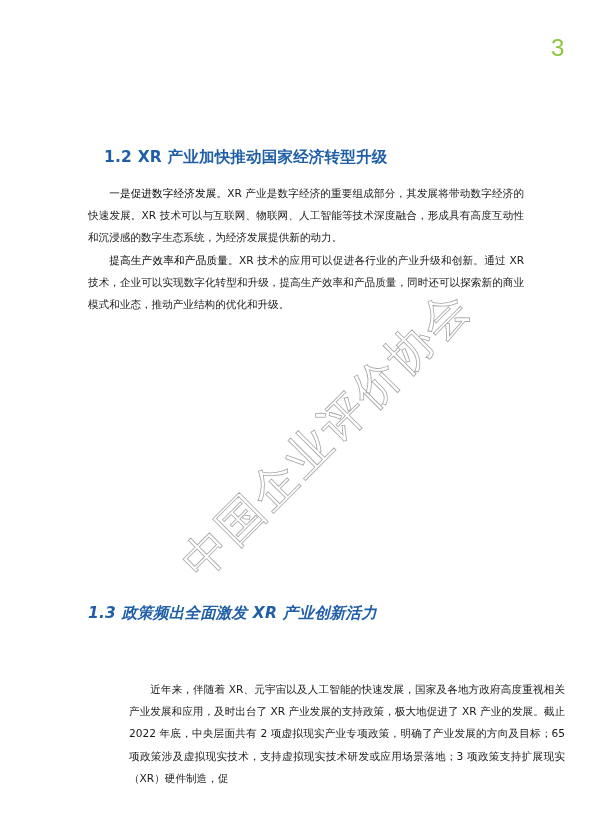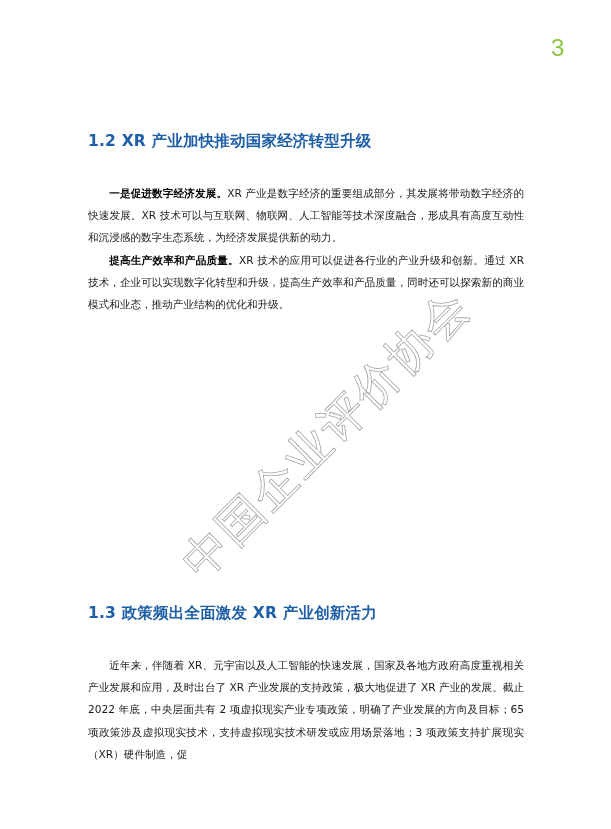--- a/index.html
+++ b/index.html
@@ -27,38 +27,38 @@
     .section-title {
       position: absolute;
       left: 88px;
       font-size: 15.5px;
       font-weight: bold;
       color: #1f5fa8;
       letter-spacing: 0.2px;
       white-space: nowrap;
     }
     .title-1 { top: 131px; }
-    .title-2 { top: 603px; }
+    .title-2 { top: 603px; font-style: italic; }
     .body-block {
       position: absolute;
       left: 88px;
       width: 436px;
       font-size: 10.6px;
       line-height: 22.2px;
       text-align: justify;
       text-justify: inter-character;
     }
     .block-1 { top: 182px; }
-    .block-2 { top: 654px; }
+    .block-2 { top: 678px; margin-left: 41px; }
     .para {
       margin: 0;
       text-indent: 2em;
     }
     .lead {
-      font-weight: bold;
+      font-weight: normal;
       color: #000;
     }
     .watermark {
       position: absolute;
       left: 135px;
       top: 405px;
       width: 380px;
       font-size: 46px;
       font-family: "DejaVu Serif", serif;
       color: transparent;
@@ -69,21 +69,21 @@
       white-space: nowrap;
       pointer-events: none;
       text-align: center;
     }
   </style>
 </head>
 <body>
 
 <div class="page-number">3</div>
 
-<h2 class="section-title title-1" style="margin:0;">1.2 XR 产业加快推动国家经济转型升级</h2>
+<h2 class="section-title title-1" style="margin:16px;">1.2 XR 产业加快推动国家经济转型升级</h2>
 
 <div class="body-block block-1">
   <p class="para">
     <span class="lead">一是促进数字经济发展。</span><span>XR 产业是数字经济的重要组成部分，其发展将带动数字经济的快速发展。XR 技术可以与互联网、物联网、人工智能等技术深度融合，形成具有高度互动性和沉浸感的数字生态系统，为经济发展提供新的动力。</span>
   </p>
   <p class="para">
     <span class="lead">提高生产效率和产品质量。</span><span>XR 技术的应用可以促进各行业的产业升级和创新。通过 XR 技术，企业可以实现数字化转型和升级，提高生产效率和产品质量，同时还可以探索新的商业模式和业态，推动产业结构的优化和升级。</span>
   </p>
 </div>
 

